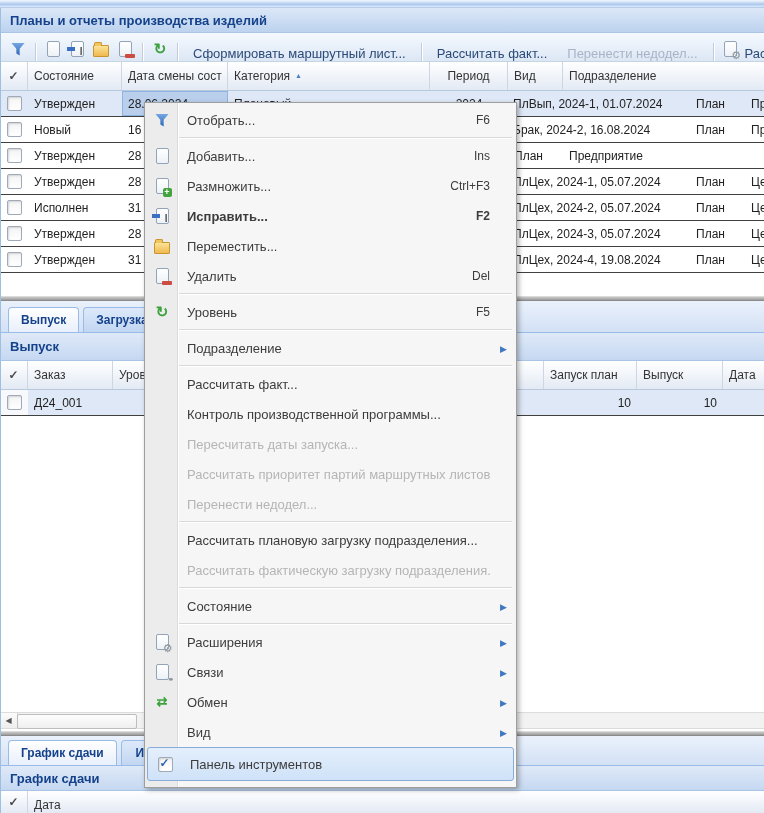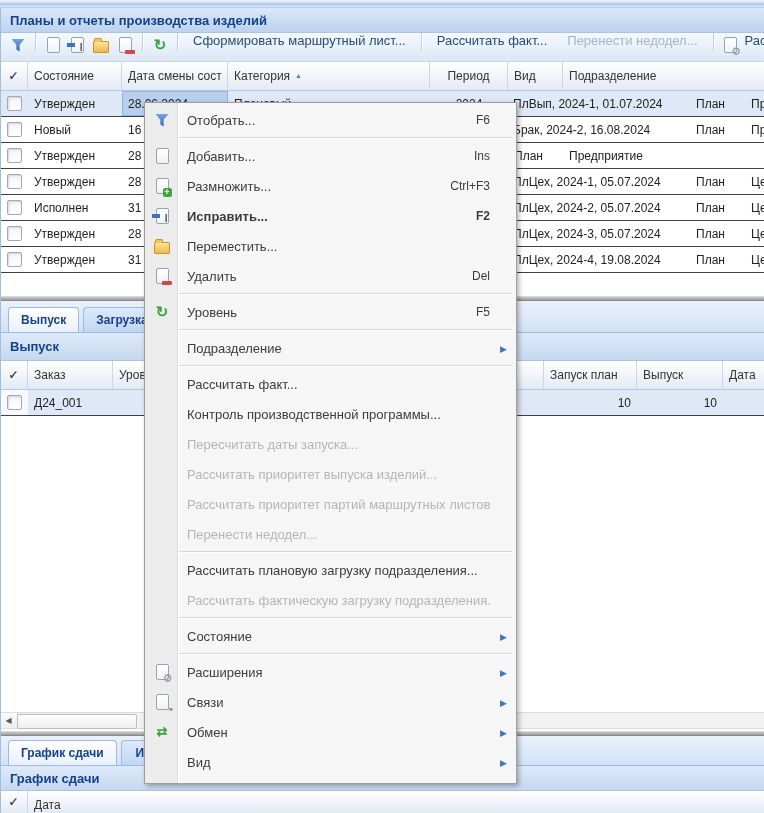--- a/index.html
+++ b/index.html
@@ -7,21 +7,21 @@
        font-family:"Liberation Sans",sans-serif;font-size:12px;color:#222;}
   .abs{position:absolute;left:0;width:764px;box-sizing:border-box}
 
   
   #top-strip{top:0;height:8px;background:linear-gradient(#f2f7fe 0%,#cfe0f6 35%,#a9c7ed 60%,#dfeafb 100%);border-bottom:1px solid #b6cdeb}
 
   
   #main-title{top:8px;height:25px;background:linear-gradient(#dce8f8,#bcd2ee);border-bottom:1px solid #aac4e6;
               display:flex;align-items:center;padding-left:10px;font-size:13px;font-weight:bold;color:#15428b}
   #toolbar{top:33px;height:29px;background:linear-gradient(#f5f9fe,#dce7f5);border-bottom:1px solid #c7d4e4;
-           display:flex;align-items:flex-start;padding-left:6px}
+           display:flex;align-items:flex-end;padding-left:6px}
   .tsep{width:1px;height:18px;background:#c3ccd8;box-shadow:1px 0 0 #fff;margin:0 5px;flex:none}
   .tbtn{display:flex;align-items:center;justify-content:center;width:24px;height:24px;flex:none;cursor:default}
   .tlabel{font-size:13px;color:#2b4a77;padding:0 10px;white-space:nowrap}
   .tlabel.dis{color:#a8b4c6}
 
   
   .ic{position:relative;display:inline-block;flex:none}
   .ic-filter{width:14px;height:13px;background:linear-gradient(#74a7e2,#2f66b5);
              clip-path:polygon(0 0,100% 0,62% 48%,62% 100%,38% 84%,38% 48%)}
   .ic-doc{width:11px;height:14px;background:linear-gradient(#ffffff,#eef2f6);border:1px solid #93a3b8;border-radius:2px}
@@ -384,45 +384,39 @@
       <span class="mia"></span>
   </div>
   <div class="mi dis">
     <span class="mic"></span>
       <span class="mil">Пересчитать даты запуска...</span>
     <span class="mis"></span>
       <span class="mia"></span>
   </div>
   <div class="mi dis">
     <span class="mic"></span>
-      <span class="mil">Рассчитать приоритет выпуска изделий...</span>
+      <span class="mil">Рассчитать приоритет партий маршрутных листов...</span>
     <span class="mis"></span>
       <span class="mia"></span>
   </div>
   <div class="mi dis">
     <span class="mic"></span>
-      <span class="mil">Рассчитать приоритет партий маршрутных листов...</span>
+      <span class="mil">Перенести недодел...</span>
+    <span class="mis"></span>
+      <span class="mia"></span>
+  </div>
+  <div class="msep"></div>
+  <div class="mi">
+    <span class="mic"></span>
+      <span class="mil">Рассчитать плановую загрузку подразделения...</span>
     <span class="mis"></span>
       <span class="mia"></span>
   </div>
   <div class="mi dis">
     <span class="mic"></span>
-      <span class="mil">Перенести недодел...</span>
-    <span class="mis"></span>
-      <span class="mia"></span>
-  </div>
-  <div class="msep"></div>
-  <div class="mi">
-    <span class="mic"></span>
-      <span class="mil">Рассчитать плановую загрузку подразделения...</span>
-    <span class="mis"></span>
-      <span class="mia"></span>
-  </div>
-  <div class="mi dis">
-    <span class="mic"></span>
       <span class="mil">Рассчитать фактическую загрузку подразделения...</span>
     <span class="mis"></span>
       <span class="mia"></span>
   </div>
   <div class="msep"></div>
   <div class="mi sub">
     <span class="mic"></span>
       <span class="mil">Состояние</span>
     <span class="mis"></span>
       <span class="mia"></span>
@@ -451,13 +445,21 @@
     <span class="mil">Обмен</span>
     <span class="mis"></span>
       <span class="mia"></span>
   </div>
   <div class="mi sub">
     <span class="mic"></span>
       <span class="mil">Вид</span>
     <span class="mis"></span>
       <span class="mia"></span>
   </div>
+  <div class="mi hl">
+    <span class="mic">
+        <span class="cb checked"></span>
+      </span>
+    <span class="mil">Панель инструментов</span>
+    <span class="mis"></span>
+      <span class="mia"></span>
+  </div>
 </div>
 
 </body></html>

